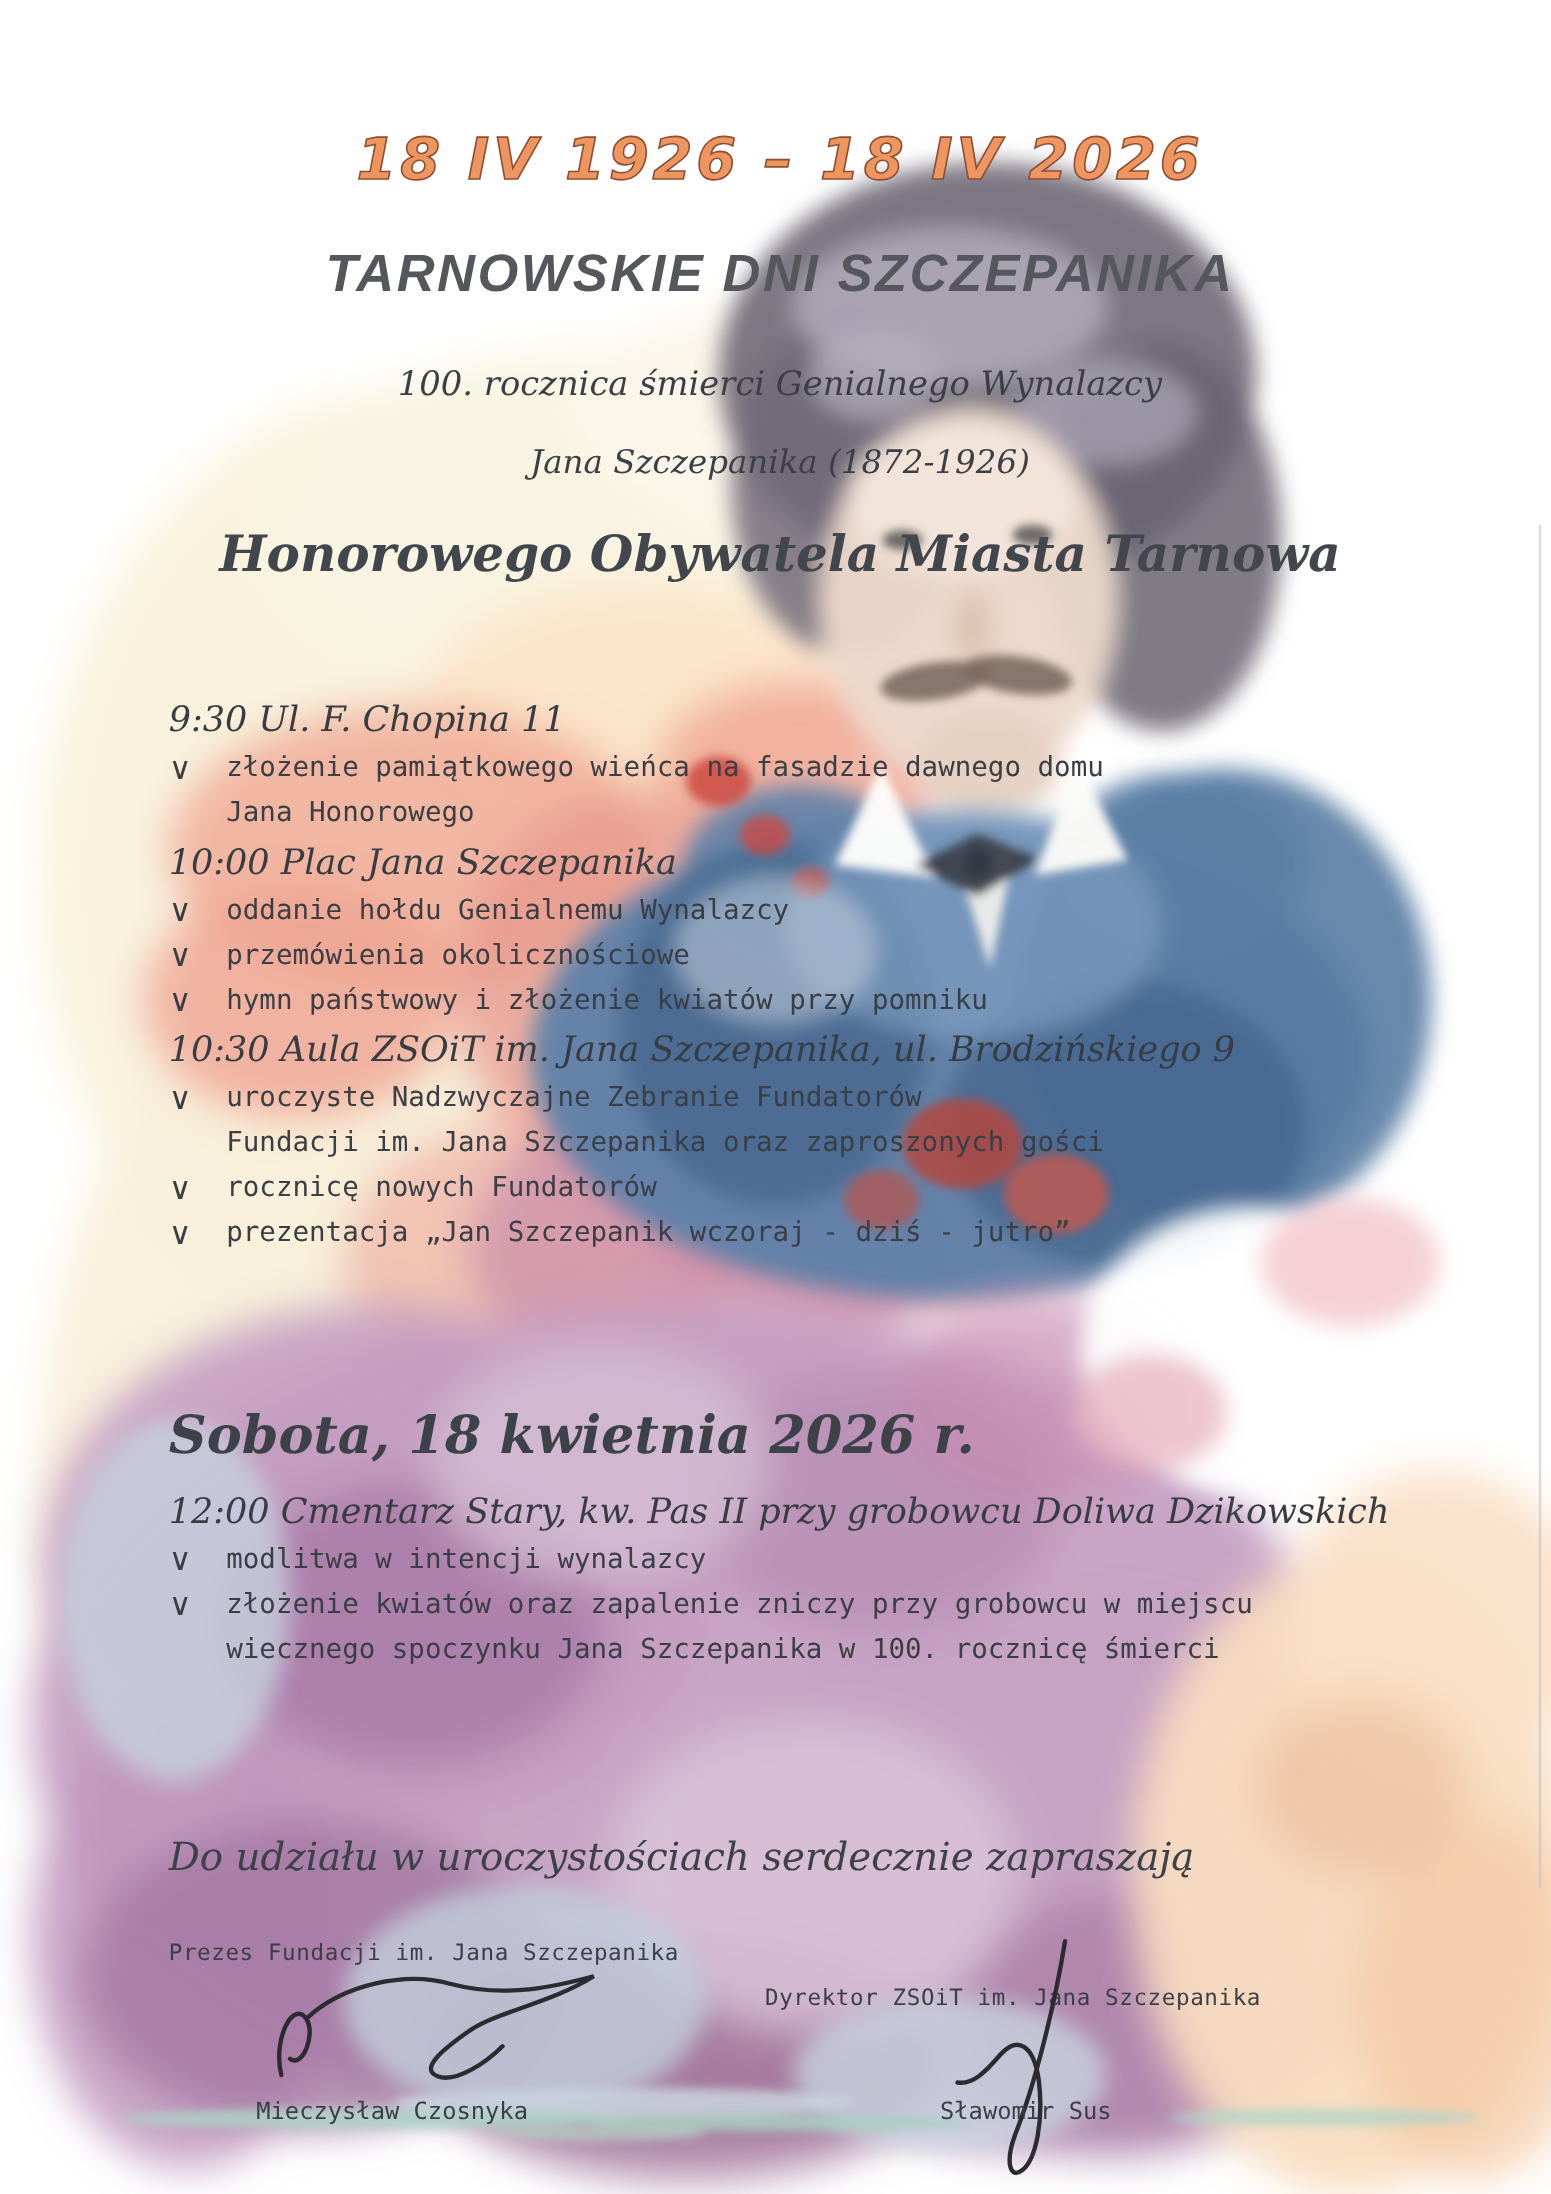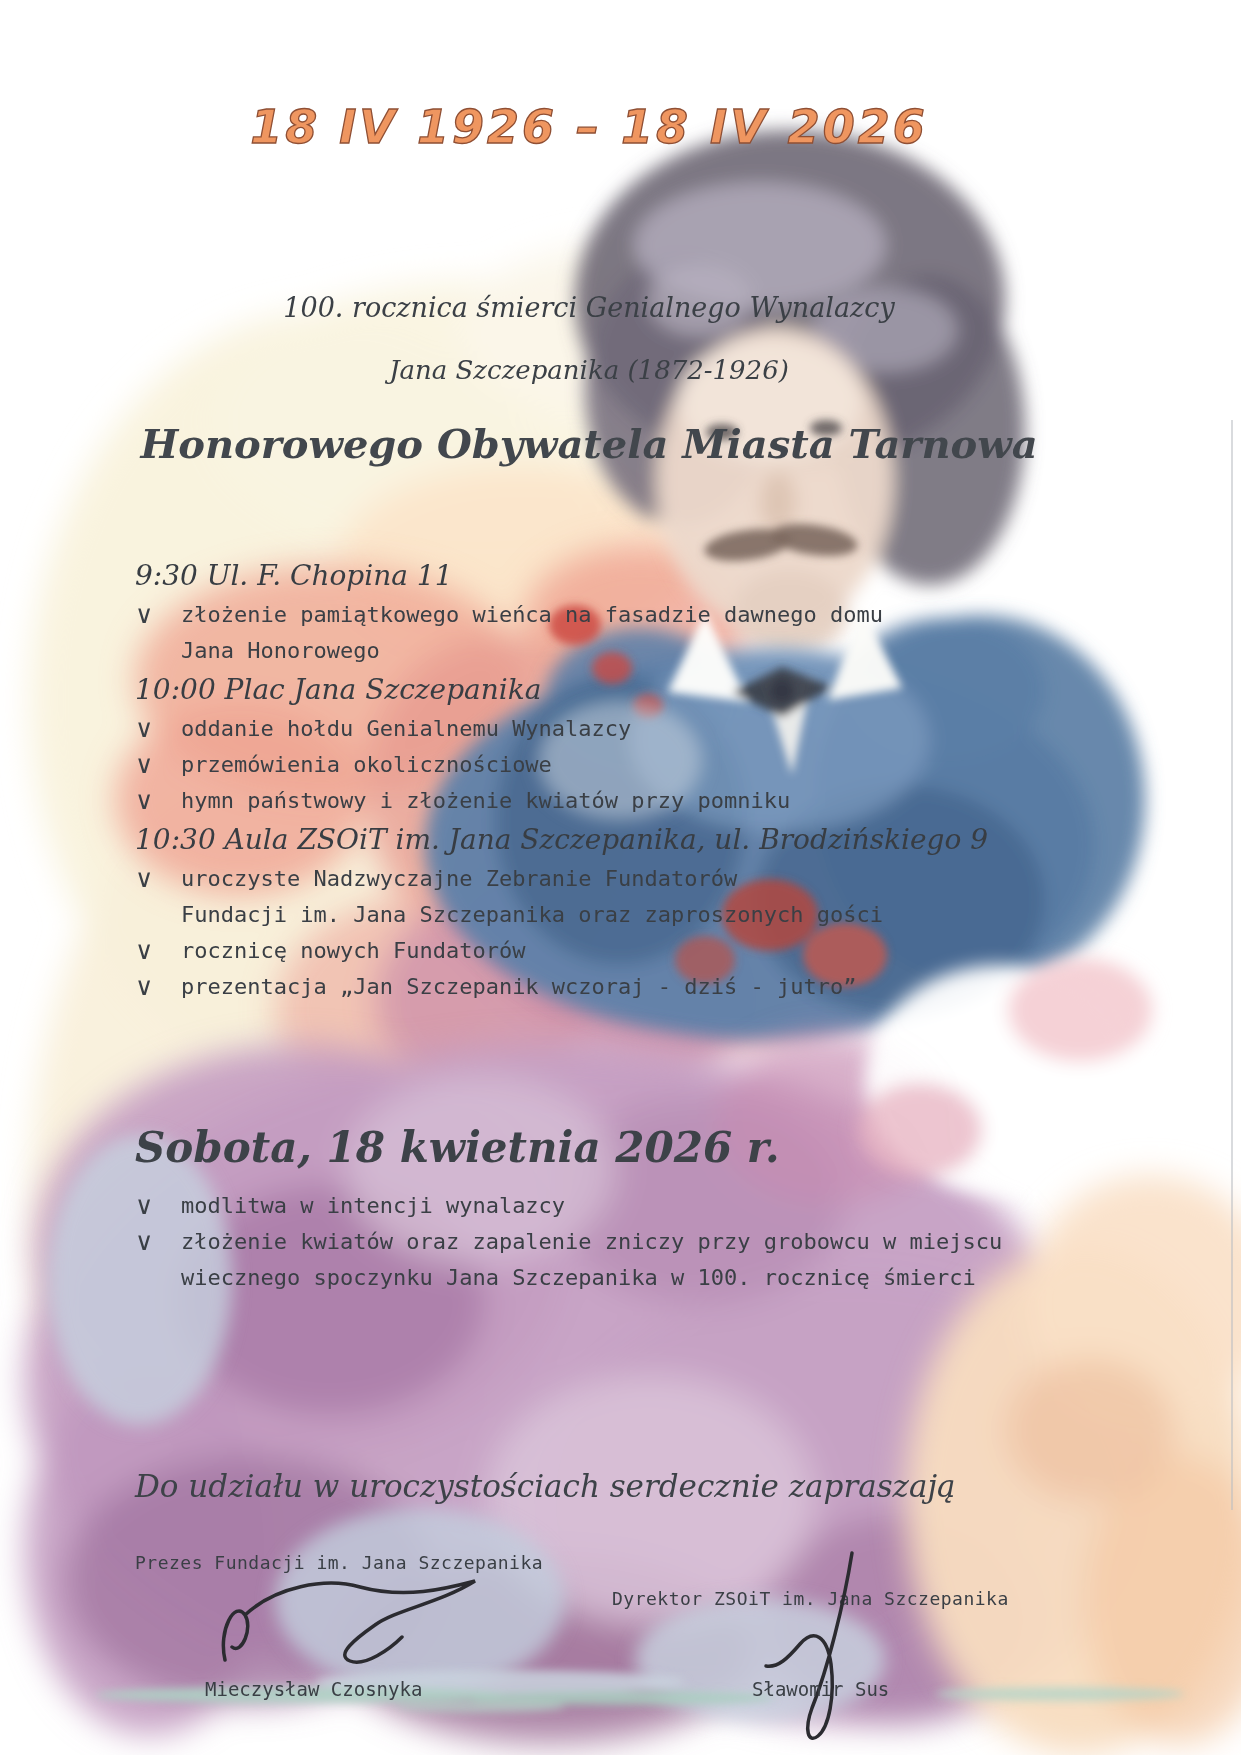--- a/index.html
+++ b/index.html
@@ -3,21 +3,21 @@
 <meta charset="utf-8">
 <title>Tarnowskie Dni Szczepanika</title>
 <style>
   html,body{margin:0;padding:0;background:#ffffff;}
   #page{position:relative;width:1241px;height:1755px;background:#ffffff;overflow:hidden;
         font-family:"DejaVu Sans",sans-serif;}
   #wash{position:absolute;left:0;top:0;z-index:0;}
   #textlayer{position:absolute;left:0;top:0;width:1241px;height:1755px;z-index:2;}
 
   .abs{position:absolute;}
-  .center{width:1178px;text-align:center;}
+  .center{width:1178px;text-align:center;padding-left:35px;}
 
   .years{font-family:"DejaVu Sans",sans-serif;font-style:italic;font-weight:bold;
          font-size:46px;letter-spacing:3px;color:#ef9660;
          -webkit-text-stroke:1.3px #8f4f34;}
   .bigtitle{font-family:"Liberation Sans",sans-serif;font-weight:bold;font-style:italic;
             font-size:42px;letter-spacing:2px;color:#54585d;}
   .script{font-family:"DejaVu Serif",serif;font-style:italic;color:#3b4046;}
   .sub1{font-size:27px;}
   .sub2{font-size:26px;}
   .honor{font-size:40px;font-weight:bold;color:#42474d;}
@@ -157,20 +157,21 @@
       <ellipse cx="1060" cy="1694" rx="125" ry="7" fill="#b4d5c8" opacity="0.8"></ellipse>
       <ellipse cx="480" cy="1707" rx="85" ry="6" fill="#b8d6ca" opacity="0.7"></ellipse>
     </g>
   </svg>
 
   <div class="scanline" style="left:1231px;top:420px;height:1090px;"></div>
 
   <div id="textlayer">
 
     <div class="abs center years" style="top:100px;">18 IV 1926 – 18 IV 2026</div>
+    <div class="abs center bigtitle" style="top:195px;">TARNOWSKIE DNI SZCZEPANIKA</div>
     <div class="abs center script sub1" style="top:292px;">100. rocznica śmierci Genialnego Wynalazcy</div>
     <div class="abs center script sub2" style="top:355px;">Jana Szczepanika (1872-1926)</div>
     <div class="abs center script honor" style="top:420px;">Honorowego Obywatela Miasta Tarnowa</div>
 
     <div class="abs" style="left:135px;top:555px;width:1010px;">
 
       <div class="script time">9:30 Ul. F. Chopina 11</div>
       <div class="bullet mono">
         <span class="chk">∨</span>
         <span class="btxt">złożenie pamiątkowego wieńca na fasadzie dawnego domu</span>
@@ -202,20 +203,21 @@
         <span class="btxt">rocznicę nowych Fundatorów</span>
       </div>
       <div class="bullet mono">
         <span class="chk">∨</span>
         <span class="btxt">prezentacja „Jan Szczepanik wczoraj - dziś - jutro”</span>
       </div>
     </div>
 
     <div class="abs" style="left:135px;top:1118px;width:1060px;">
       <div class="script dayhead">Sobota, 18 kwietnia 2026 r.</div>
+      <div class="script time">12:00 Cmentarz Stary, kw. Pas II przy grobowcu Doliwa Dzikowskich</div>
       <div class="bullet mono">
         <span class="chk">∨</span>
         <span class="btxt">modlitwa w intencji wynalazcy</span>
       </div>
       <div class="bullet mono">
         <span class="chk">∨</span>
         <span class="btxt">złożenie kwiatów oraz zapalenie zniczy przy grobowcu w miejscu</span>
       </div>
       <div class="cont mono">wiecznego spoczynku Jana Szczepanika w 100. rocznicę śmierci</div>
     </div>

